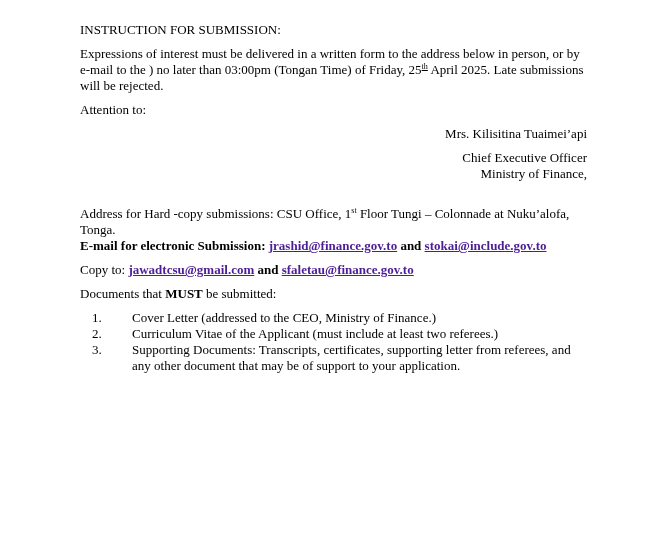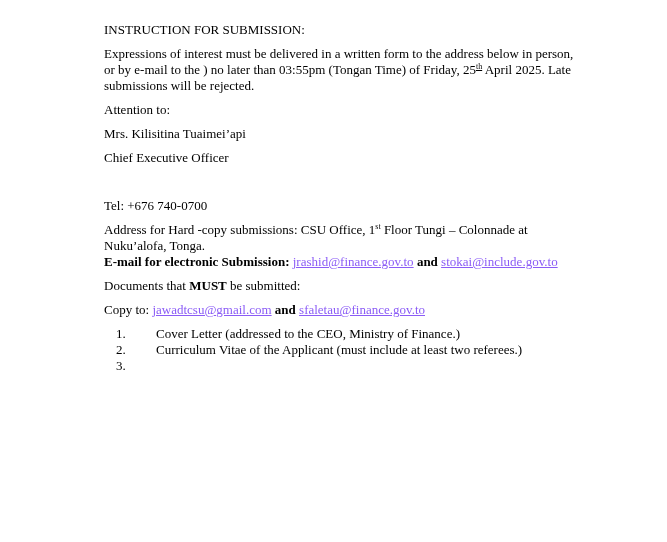--- a/index.html
+++ b/index.html
@@ -5,81 +5,83 @@
   html, body {
     margin: 0;
     padding: 0;
     background: #ffffff;
   }
   .page {
     position: relative;
     width: 667px;
     height: 542px;
     box-sizing: border-box;
-    padding: 22px 80px 0 104px;
+    padding: 22px 80px 0 80px;
     background: #ffffff;
     color: #000000;
     font-family: "Liberation Serif", "DejaVu Serif", serif;
     font-size: 13px;
     line-height: 16px;
     overflow: hidden;
   }
   p { margin: 0 0 8px 0; }
-  .center { text-align: left; }
+  .center { text-align: right; }
   .gap-top { margin-top: 8px; }
   .sup {
     font-size: 8px;
     vertical-align: super;
     line-height: 0;
   }
   .u { text-decoration: underline; }
   b { font-weight: bold; }
   a.link {
-    color: #8b5cf6;
+    color: #4c1d95;
     text-decoration: underline;
     cursor: pointer;
+    font-weight: bold;
   }
   .list { margin: 0 0 8px 0; }
   .list-item { display: flex; line-height: 16px; }
   .list-item .num {
     flex: none;
     width: 40px;
     margin-left: 12px;
   }
   .list-item .itxt { flex: 1; }
 </style>
 </head>
 <body>
 
 <div class="page">
 
   <p>INSTRUCTION FOR SUBMISSION:</p>
 
-  <p><span>Expressions of interest must be delivered in a written form to the address below in person, or by e-mail to the ) no later than 03:55pm (Tongan Time) of Friday, 25</span><span class="sup u">th</span><span> April 2025. Late submissions will be rejected.</span></p>
+  <p><span>Expressions of interest must be delivered in a written form to the address below in person, or by e-mail to the ) no later than 03:00pm (Tongan Time) of Friday, 25</span><span class="sup u">th</span><span> April 2025. Late submissions will be rejected.</span></p>
 
   <p>Attention to:</p>
 
   <p class="center">Mrs. Kilisitina Tuaimei’api</p>
 
-  <p class="center"><span>Chief Executive Officer</span><br><br><br><span>Tel: +676 740-0700</span></p>
+  <p class="center"><span>Chief Executive Officer</span><br><span>Ministry of Finance,</span><br><br></p>
 
   <p class="gap-top"><span>Address for Hard -copy submissions: CSU Office, 1</span><span class="sup">st</span><span> Floor Tungi – Colonnade at Nuku’alofa, Tonga.</span><br><b>E-mail for electronic Submission: </b><a class="link" href="#">jrashid@finance.gov.to</a><b> and </b><a class="link" href="#">stokai@include.gov.to</a></p>
 
+  <p><span>Copy to: </span><a class="link" href="#">jawadtcsu@gmail.com</a><b> and </b><a class="link" href="#">sfaletau@finance.gov.to</a></p>
+
   <p><span>Documents that </span><b>MUST</b><span> be submitted:</span></p>
-
-  <p><span>Copy to: </span><a class="link" href="#">jawadtcsu@gmail.com</a><b> and </b><a class="link" href="#">sfaletau@finance.gov.to</a></p>
 
   <div class="list">
     <div class="list-item">
         <span class="num">1.</span>
         <span class="itxt">Cover Letter (addressed to the CEO, Ministry of Finance.)</span>
       </div>
     <div class="list-item">
         <span class="num">2.</span>
         <span class="itxt">Curriculum Vitae of the Applicant (must include at least two referees.)</span>
       </div>
     <div class="list-item">
         <span class="num">3.</span>
+        <span class="itxt">Supporting Documents: Transcripts, certificates, supporting letter from referees, and any other document that may be of support to your application.</span>
       </div>
   </div>
 
 
 </div>
 
 </body></html>

